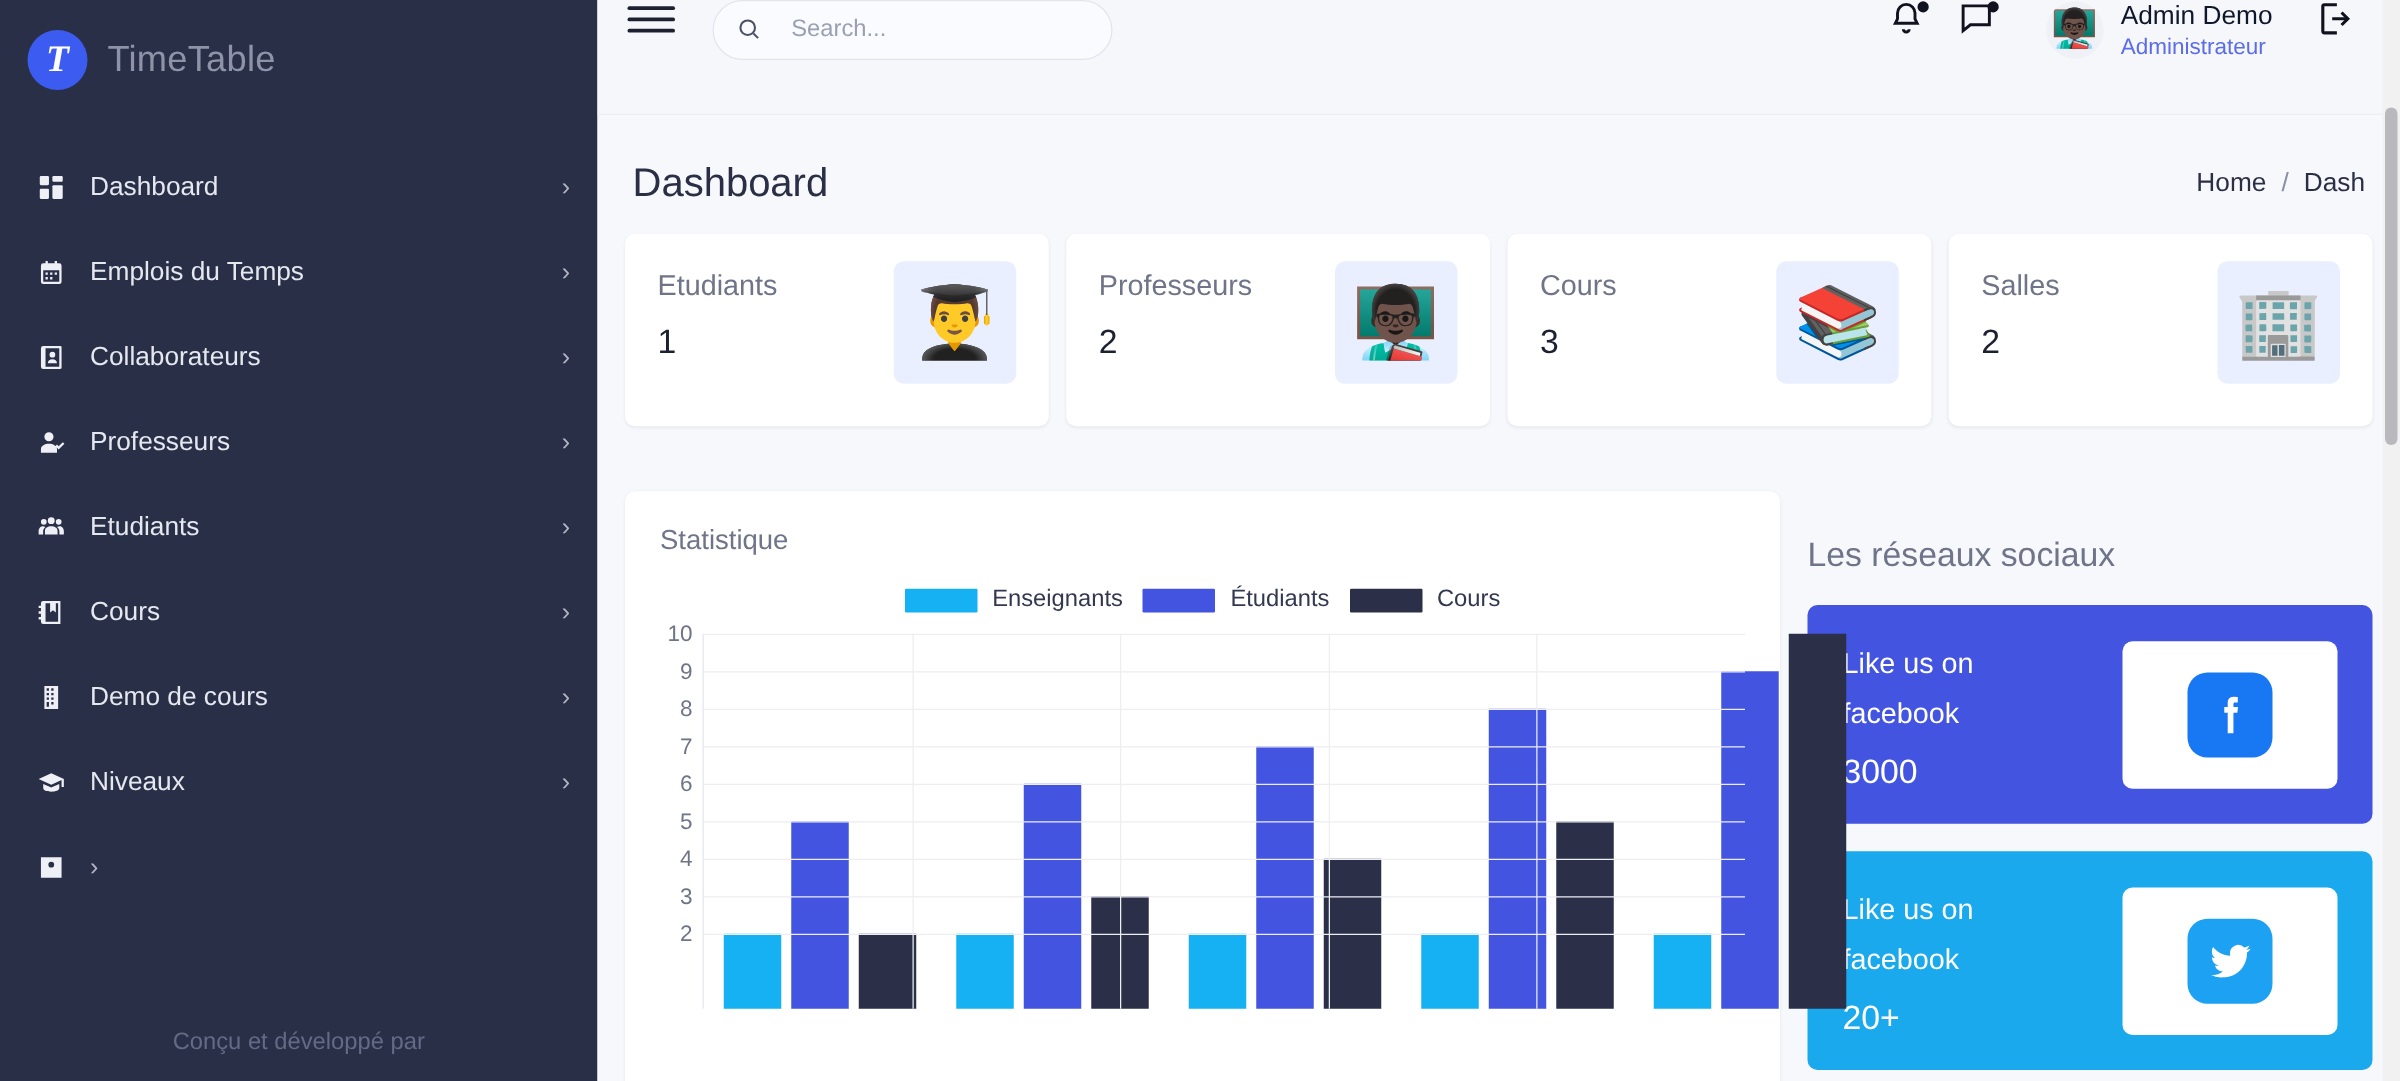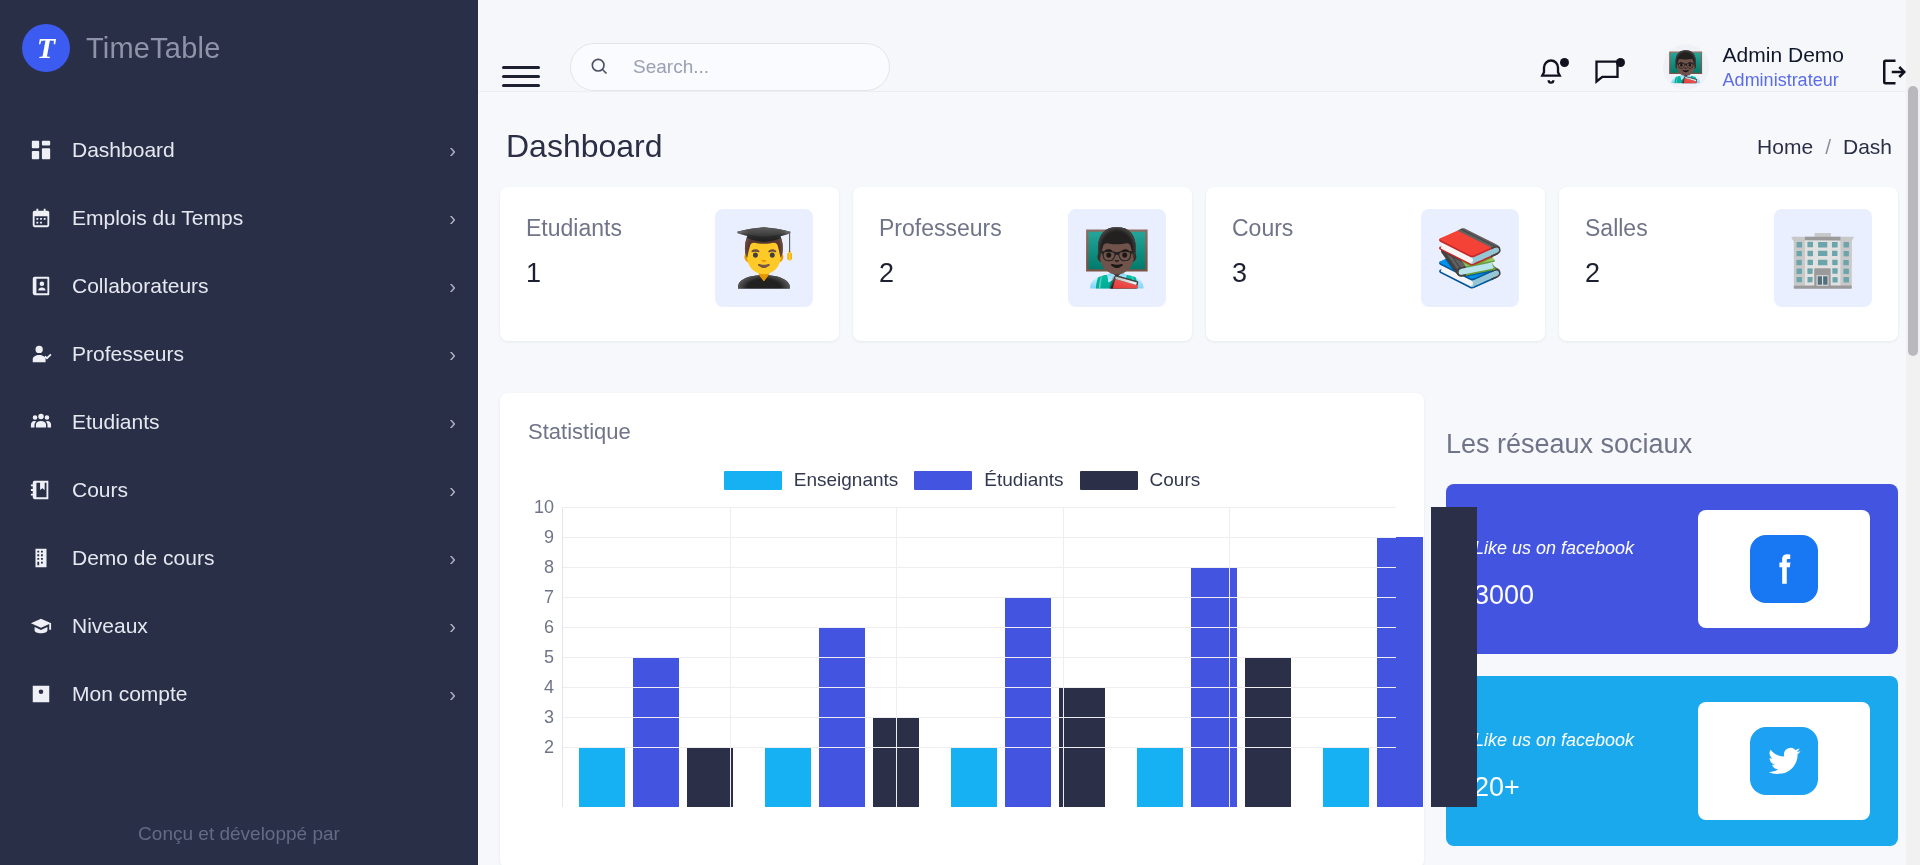--- a/index.html
+++ b/index.html
@@ -47,21 +47,21 @@
     position: absolute; left: 0; right: 0; bottom: 18px;
     text-align: center; color: #646a85;
     font-size: 19px; line-height: 27px;
   }
 
   
   .main { flex: 1; height: 865px; background: #f7f8fc; display: flex; flex-direction: column; overflow: hidden; position: relative; }
 
   .topbar {
     height: 92px; min-height: 92px; background: #f6f7fb;
-    display: flex; align-items: flex-end; padding: 0 8px 0 24px;
+    display: flex; align-items: flex-start; padding: 0 34px 0 24px;
     border-bottom: 1px solid #eceef4;
   }
   .hamburger { width: 38px; height: 30px; display: flex; flex-direction: column; justify-content: center; gap: 6px; cursor: pointer; margin-right: 30px; }
   .hamburger span { display: block; height: 3px; background: #1d2030; border-radius: 2px; }
 
   .searchbox {
     width: 320px; height: 48px; border: 1px solid #e2e5ee;
     border-radius: 26px; background: #fafbfe;
     display: flex; align-items: center; padding: 0 18px;
   }
@@ -139,21 +139,21 @@
   .bar { width: 46px; border-radius: 0; }
 
   .social { width: 452px; min-width: 452px; margin-top: 36px; }
   .social-title { font-size: 27px; color: #6f7488; margin-bottom: 24px; }
   .social-card {
     border-radius: 8px; padding: 26px 28px; margin-bottom: 22px;
     display: flex; align-items: center; justify-content: space-between;
     min-height: 160px; cursor: pointer;
   }
   .social-text { display: flex; flex-direction: column; gap: 12px; color: #fff; }
-  .social-label { font-size: 18px; line-height: 40px; max-width: 190px; font-style: italic; }
+  .social-label { font-size: 23px; line-height: 40px; max-width: 190px; }
   .social-count { font-size: 27px; }
   .social-logo { width: 172px; height: 118px; background: #fff; border-radius: 8px; display: flex; align-items: center; justify-content: center; }
   .logo-tile { width: 68px; height: 68px; border-radius: 16px; display: flex; align-items: center; justify-content: center; }
   .logo-tile svg { width: 44px; height: 44px; fill: #fff; }
 
   
   .scrollbar { position: absolute; top: 0; right: 0; width: 14px; height: 865px; background: #f1f1f1; }
   .scrollbar-thumb { position: absolute; top: 86px; left: 2px; width: 10px; height: 270px; background: #b9b9bd; border-radius: 5px; }
 </style>
 </head>
@@ -251,21 +251,20 @@
         <span class="nav-label">Niveaux</span>
         <span class="nav-chevron">›</span>
       </div>
 
       <div class="nav-item">
         <span class="nav-icon">
           <svg viewBox="0 0 24 24">
               <path d="M3 3h18v18H3V3zm9 4a2.5 2.5 0 1 0 0 5 2.5 2.5 0 0 0 0-5zm-5 9.5c0-2 2.5-3.2 5-3.2s5 1.2 5 3.2V18H7v-1.5z"></path>
             </svg>
         </span>
-        <span class="nav-label">Mon compte</span>
         <span class="nav-chevron">›</span>
       </div>
 
     </nav>
 
     <div class="sidebar-footer">
       <div>Conçu et développé par</div>
     </div>
   </aside>
 

